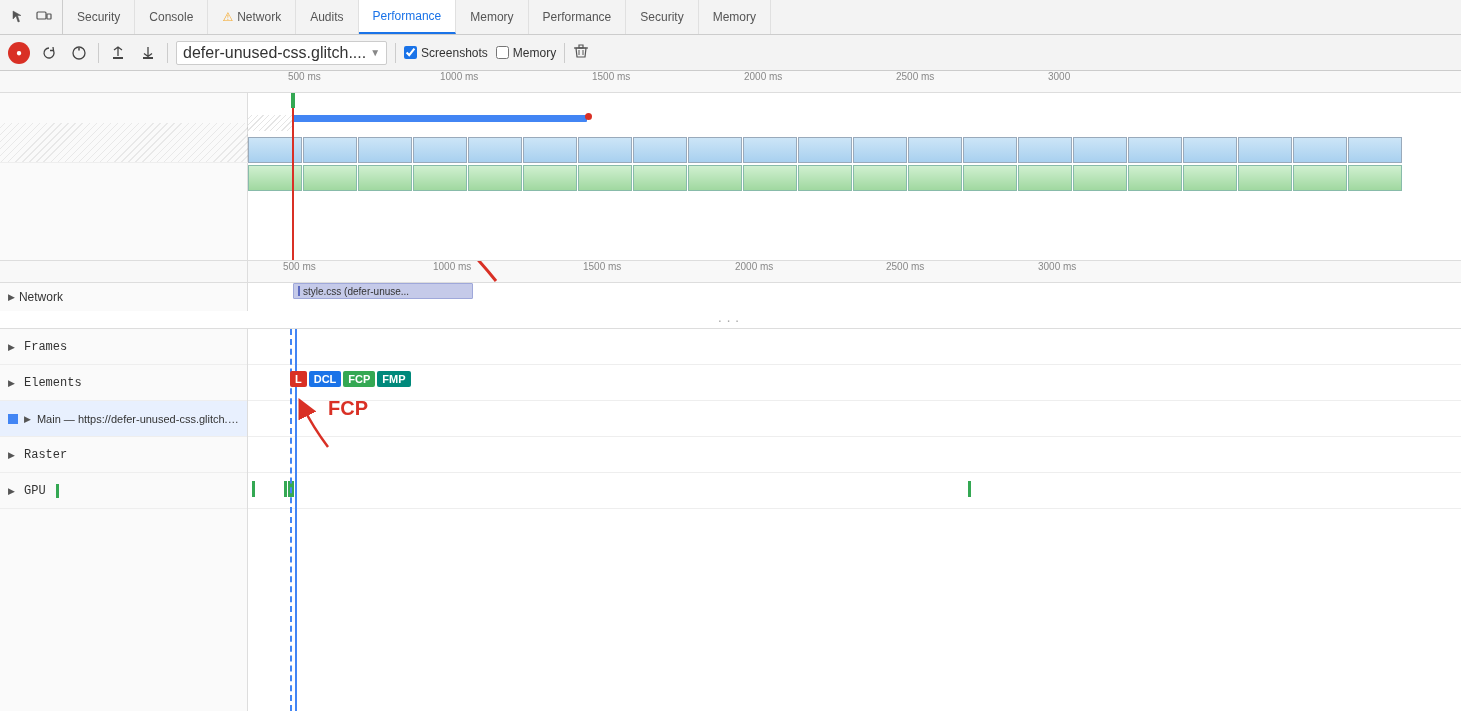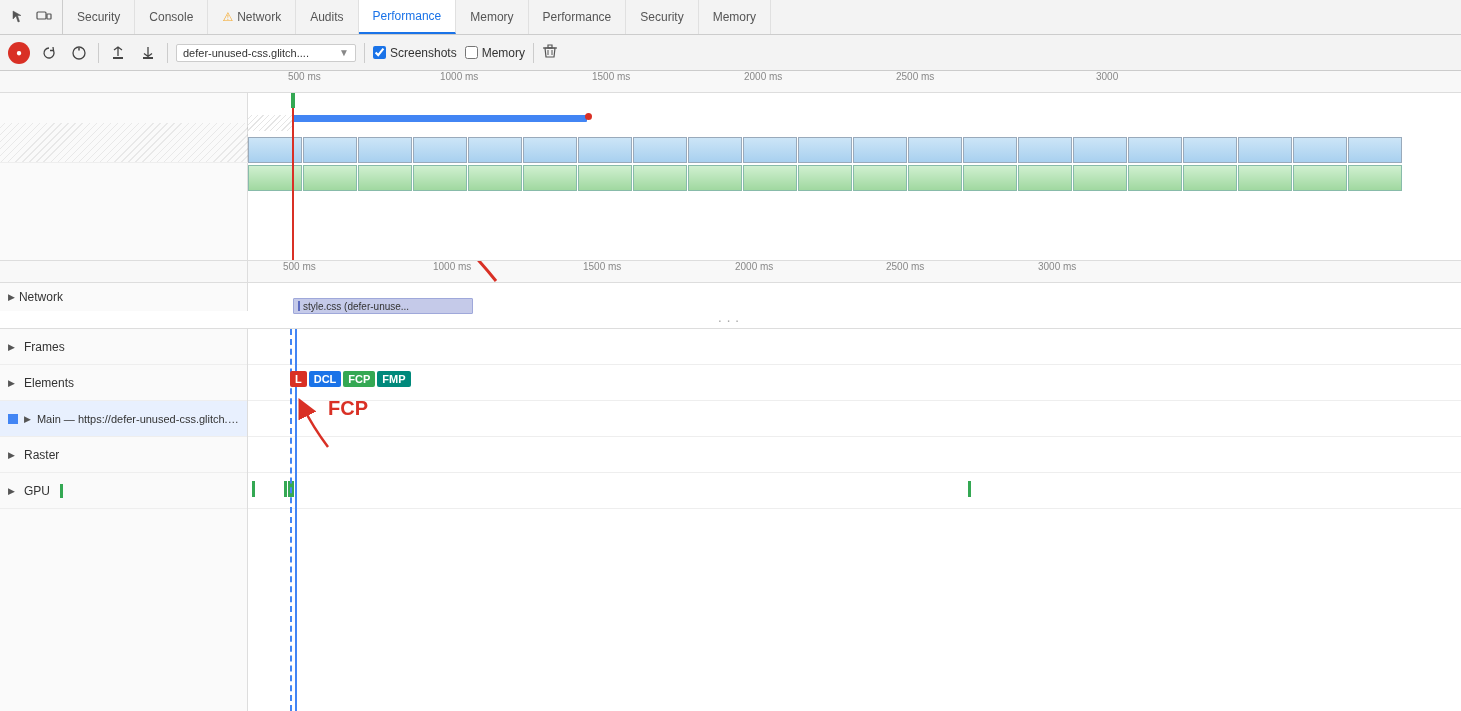--- a/index.html
+++ b/index.html
@@ -181,20 +181,21 @@
       font-size: 9px;
       color: #555;
       width: 10px;
     }
     .track-row .track-name {
       font-size: 12px;
       color: #333;
       white-space: nowrap;
       overflow: hidden;
       text-overflow: ellipsis;
+      font-family: Liberation Mono, monospace;
     }
 
     .track-content-row {
       height: 36px;
       border-bottom: 1px solid #eee;
       position: relative;
     }
 
     
     .timing-badges {
@@ -215,21 +216,21 @@
     }
     .badge-red { background: #d93025; }
     .badge-blue { background: #1a73e8; }
     .badge-green { background: #34a853; }
     .badge-teal { background: #00897b; }
 
     
     .style-css-bar {
       position: absolute;
       left: 45px;
-      top: 15px;
+      top: 0;
       width: 180px;
       height: 16px;
       background: #c5cae9;
       border: 1px solid #9fa8da;
       border-radius: 1px;
       display: flex;
       align-items: center;
       padding: 0 4px;
       font-size: 10px;
       color: #333;
@@ -334,21 +335,21 @@
   </div>
   <div class="toolbar-btn">
     <svg width="14" height="14" viewBox="0 0 14 14">
       <path d="M7 1 L7 10 M3 7.5 L7 10.5 L11 7.5" stroke="#444" stroke-width="1.3" fill="none"></path>
       <path d="M2 11 L12 11 L12 13 L2 13 Z" fill="#444"></path>
     </svg>
   </div>
   <div class="toolbar-sep"></div>
 
   <div class="url-select">
-    <span style="font-size:11px;color:#333;">defer-unused-css.glitch....</span>
+    <span style="font-size:16px;color:#333;">defer-unused-css.glitch....</span>
     <span class="caret">▼</span>
   </div>
   <div class="toolbar-sep"></div>
 
   <label class="checkbox-label">
     <input type="checkbox" checked="" class="checkbox-blue" style="">
     <span>Screenshots</span>
   </label>
 
   <label class="checkbox-label">
@@ -372,21 +373,21 @@
 
   <div class="overview-section">
 
     <div style="position:relative; height:22px; background:#f8f8f8; border-bottom:1px solid #ddd; padding-left:248px;">
       <div style="position:relative; height:100%; overflow:hidden;">
         <span class="ruler-tick" style="left:40px;">500 ms</span>
         <span class="ruler-tick" style="left:192px;">1000 ms</span>
         <span class="ruler-tick" style="left:344px;">1500 ms</span>
         <span class="ruler-tick" style="left:496px;">2000 ms</span>
         <span class="ruler-tick" style="left:648px;">2500 ms</span>
-        <span class="ruler-tick" style="left:848px;">3000</span>
+        <span class="ruler-tick" style="left:800px;">3000</span>
       </div>
     </div>
 
     <div style="position:relative; height:168px; overflow:hidden;">
 
       <div style="position:absolute;left:0;top:0;width:248px;height:100%;background:#fafafa;border-right:1px solid #ddd;">
 
         <div style="position:absolute;left:0;top:30px;width:248px;height:40px;background:repeating-linear-gradient(-45deg,transparent,transparent 4px,rgba(0,0,0,0.07) 4px,rgba(0,0,0,0.07) 5px);border-bottom:1px solid #eee;"></div>
       </div>
 

